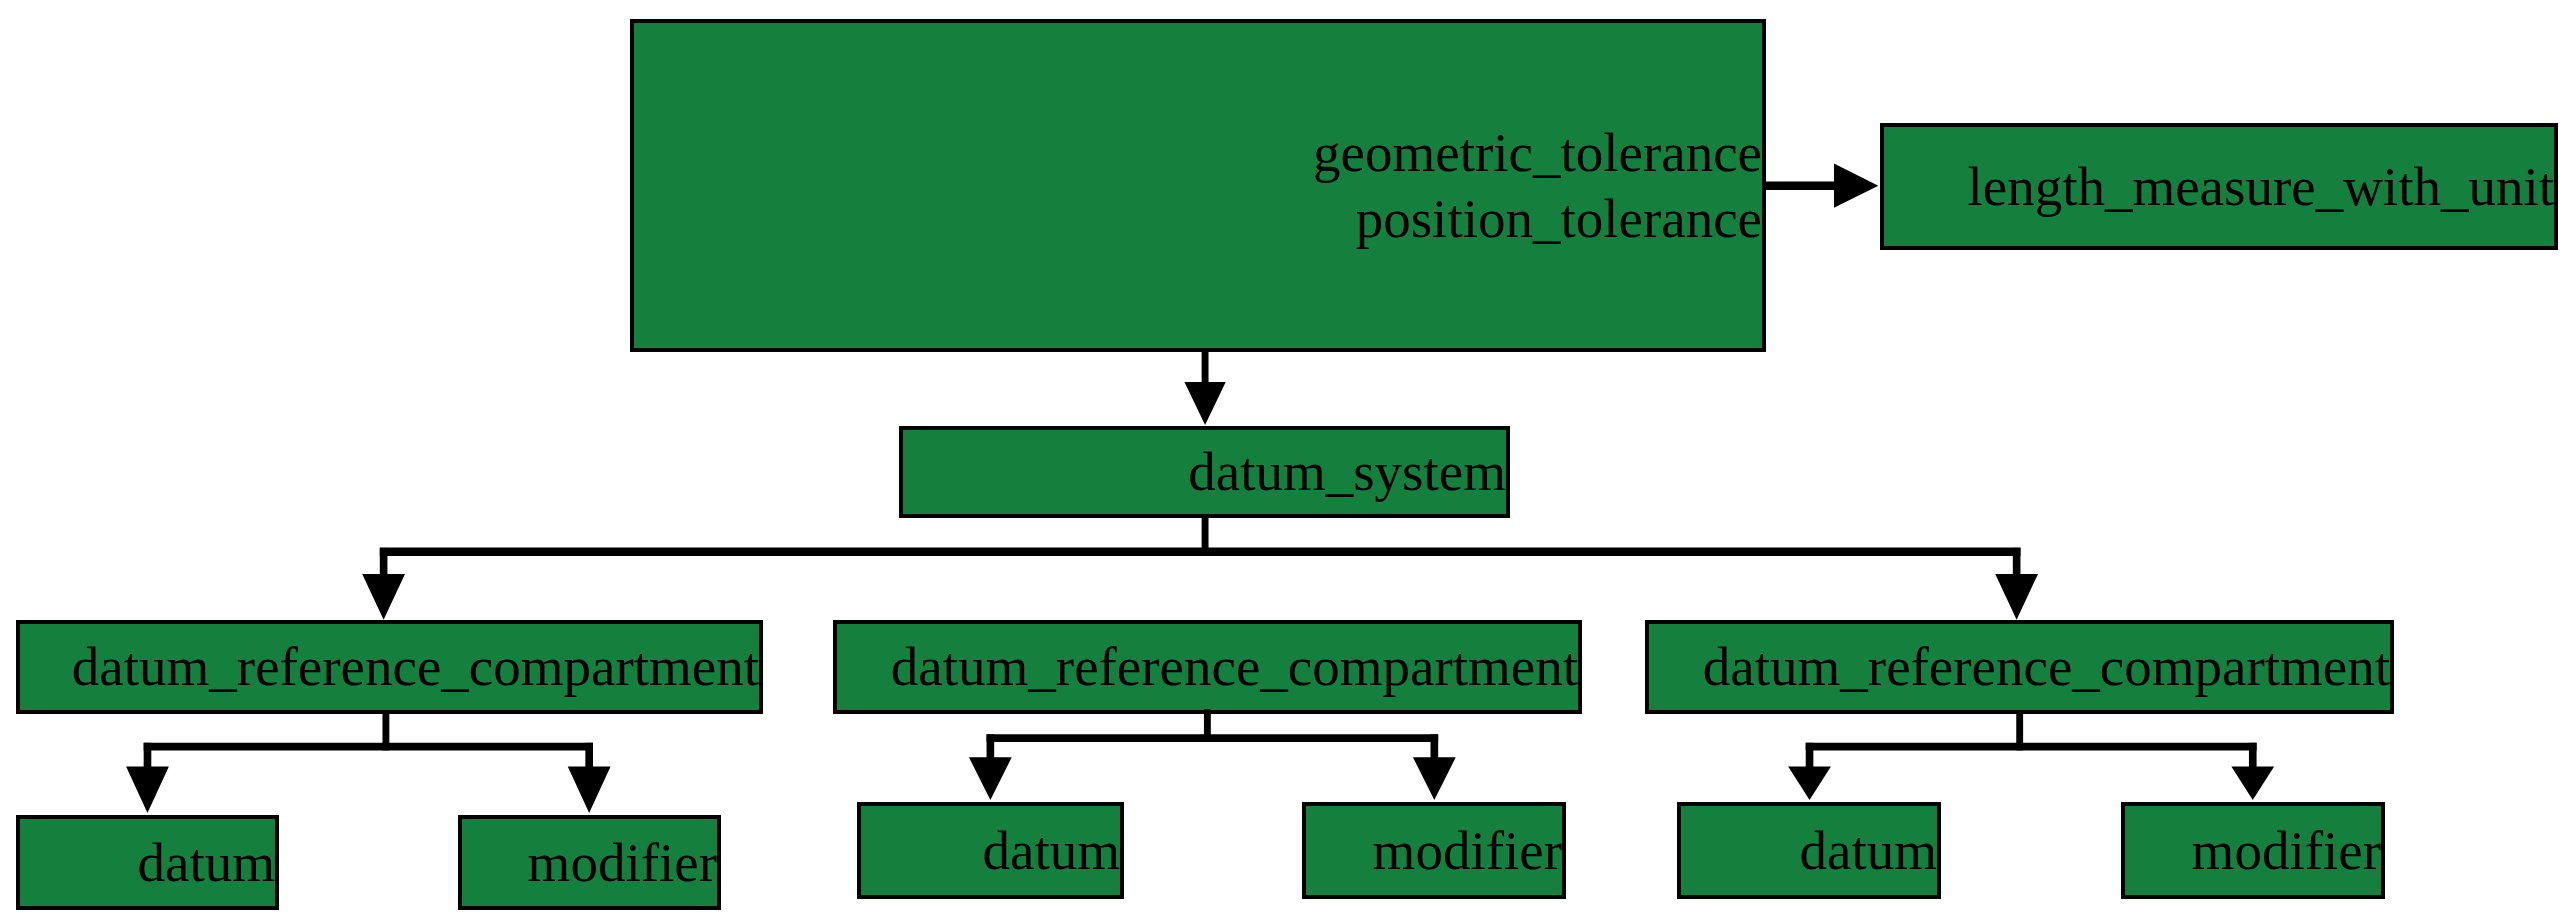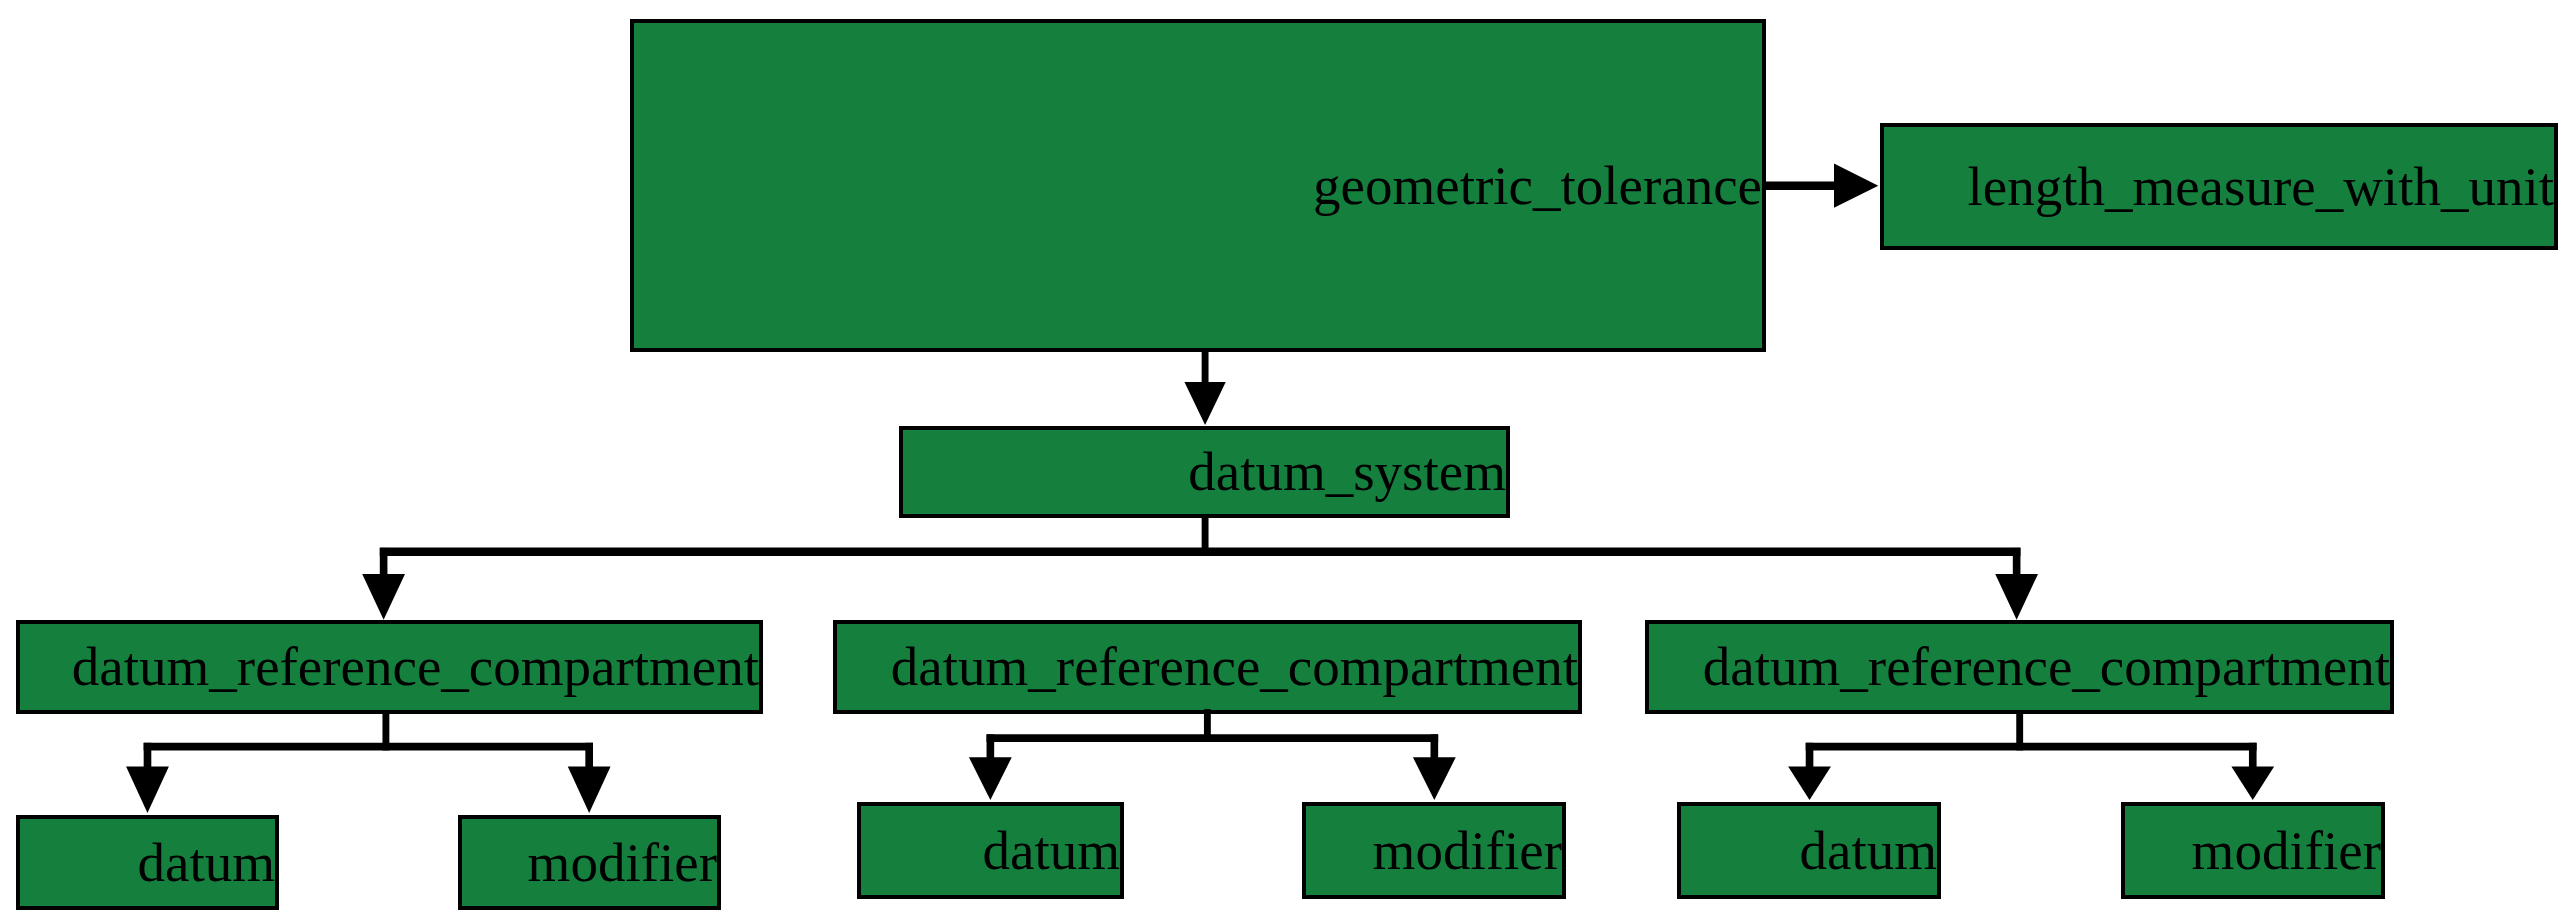--- a/index.html
+++ b/index.html
@@ -56,20 +56,21 @@
   svg.overlay line    { stroke: #000000; }
   svg.overlay polygon { fill: #000000; stroke: none; }
 </style>
 </head>
 <body>
 
 <div class="canvas">
 
   <div class="box root-box">
     <span>geometric_tolerance</span>
+    <span>position_tolerance</span>
   </div>
 
   <div class="box length-box">
     <span>length_measure_with_unit</span>
   </div>
 
   <div class="box datum-system-box">
     <span>datum_system</span>
   </div>
 

